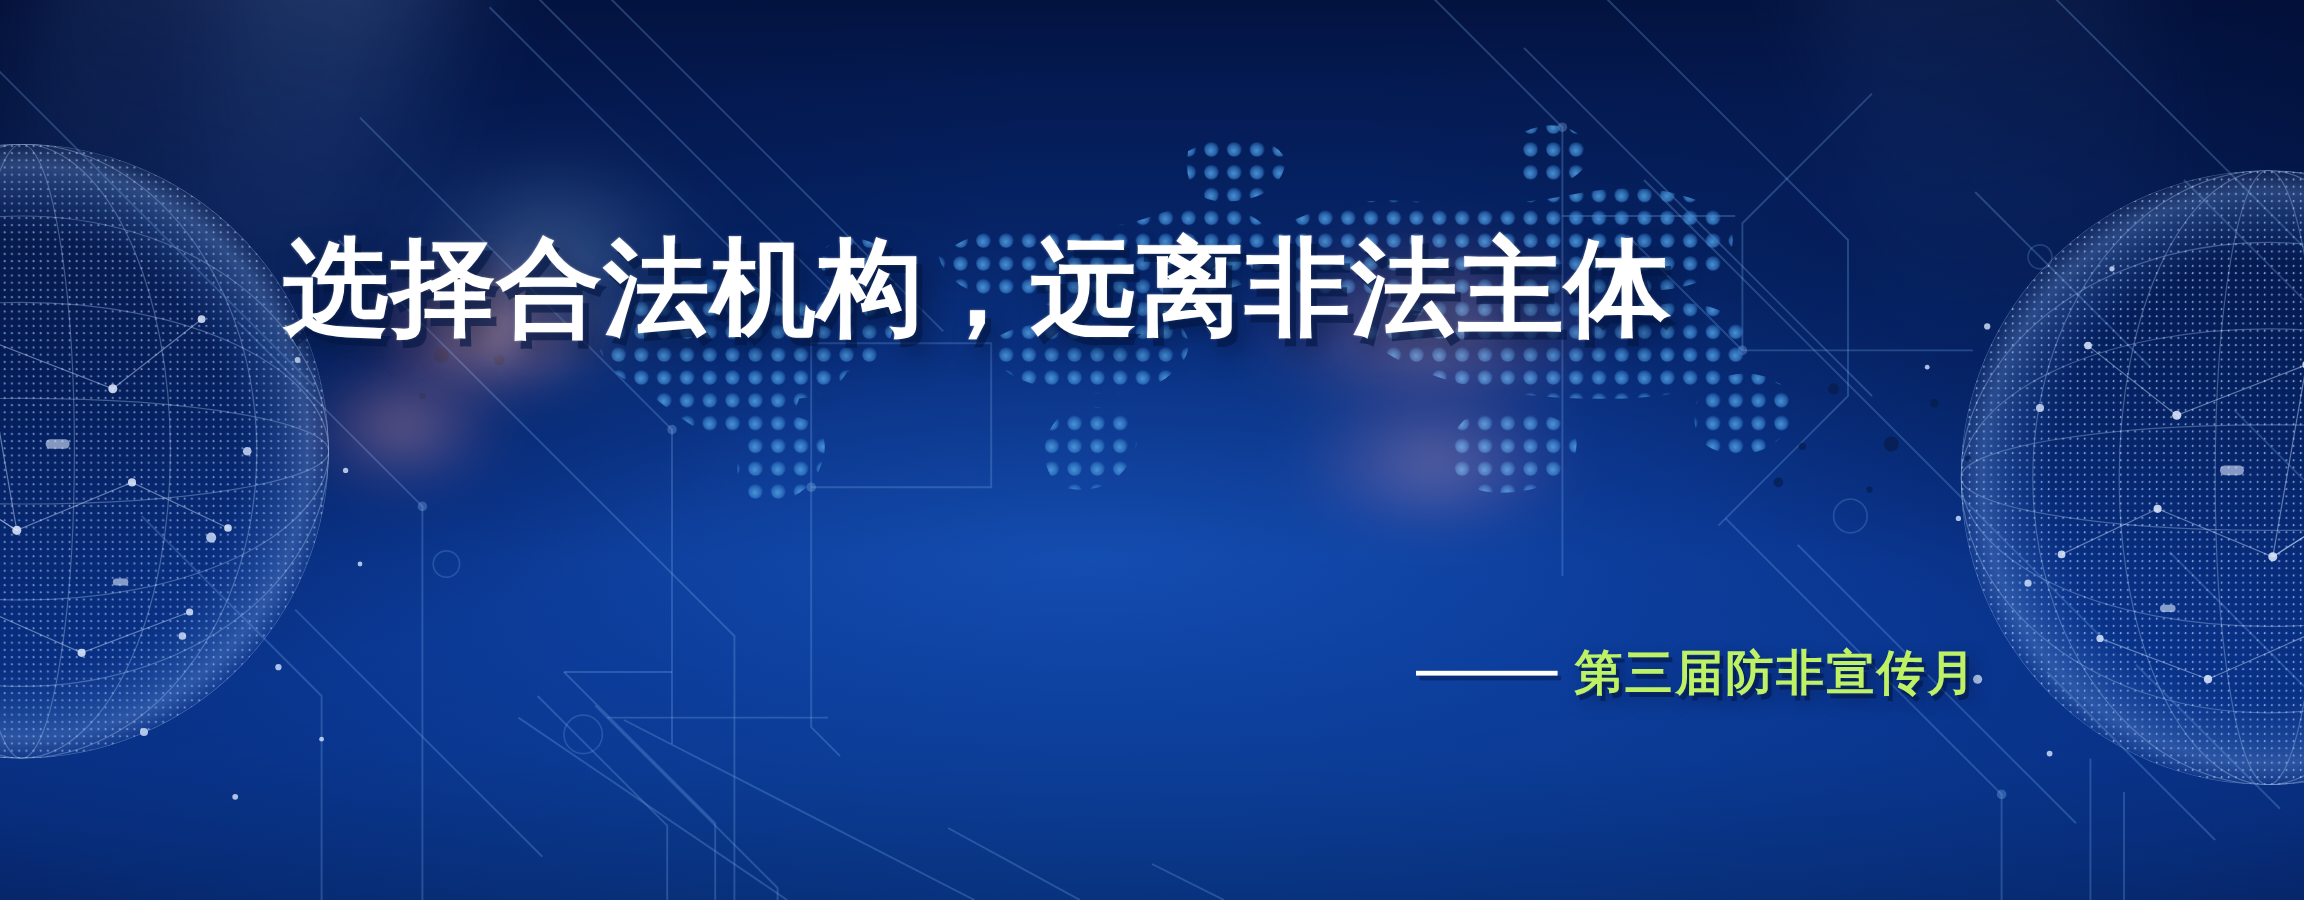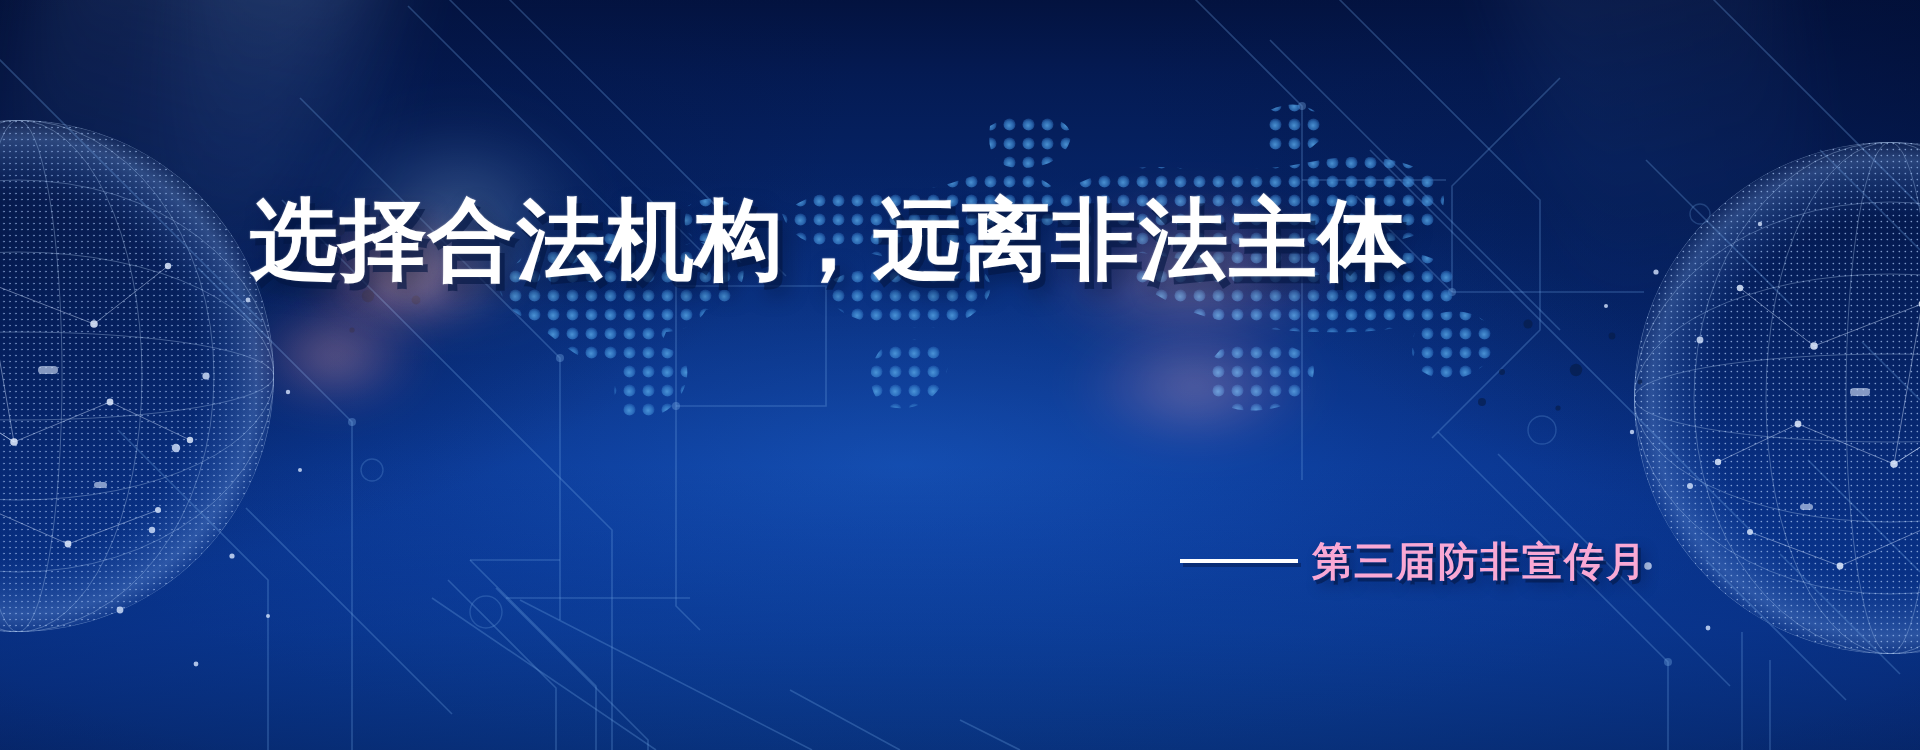--- a/index.html
+++ b/index.html
@@ -132,21 +132,21 @@
   }
   .flare.f5 {
     left: 330px; top: 120px; width: 260px; height: 200px;
     background: radial-gradient(ellipse at center, rgba(190,220,255,0.30) 0%, rgba(140,185,250,0.10) 45%, rgba(100,160,240,0) 76%);
     filter: blur(26px);
   }
 
   
   .headline {
     position: absolute;
-    left: 250px;
+    left: 236px;
     top: 192px;
     width: 1120px;
     z-index: 12;
   }
   .hl-line {
     color: #ffffff;
     font-weight: 700;
     font-size: 88px;
     line-height: 96px;
     letter-spacing: 1px;
@@ -169,21 +169,21 @@
     gap: 14px;
     z-index: 12;
   }
   .attr-rule {
     width: 118px;
     height: 4px;
     background: #ffffff;
     box-shadow: 3px 4px 0 rgba(4,22,68,0.45);
   }
   .attr-text {
-    color: #f9a8d4;
+    color: #bef264;
     font-weight: 700;
     font-size: 40px;
     line-height: 46px;
     letter-spacing: 2px;
     white-space: nowrap;
     text-shadow:
       3px 4px 0 rgba(4,22,68,0.58),
       6px 7px 14px rgba(2,14,48,0.45);
     font-family: "DejaVu Sans", "Liberation Sans", sans-serif;
   }

